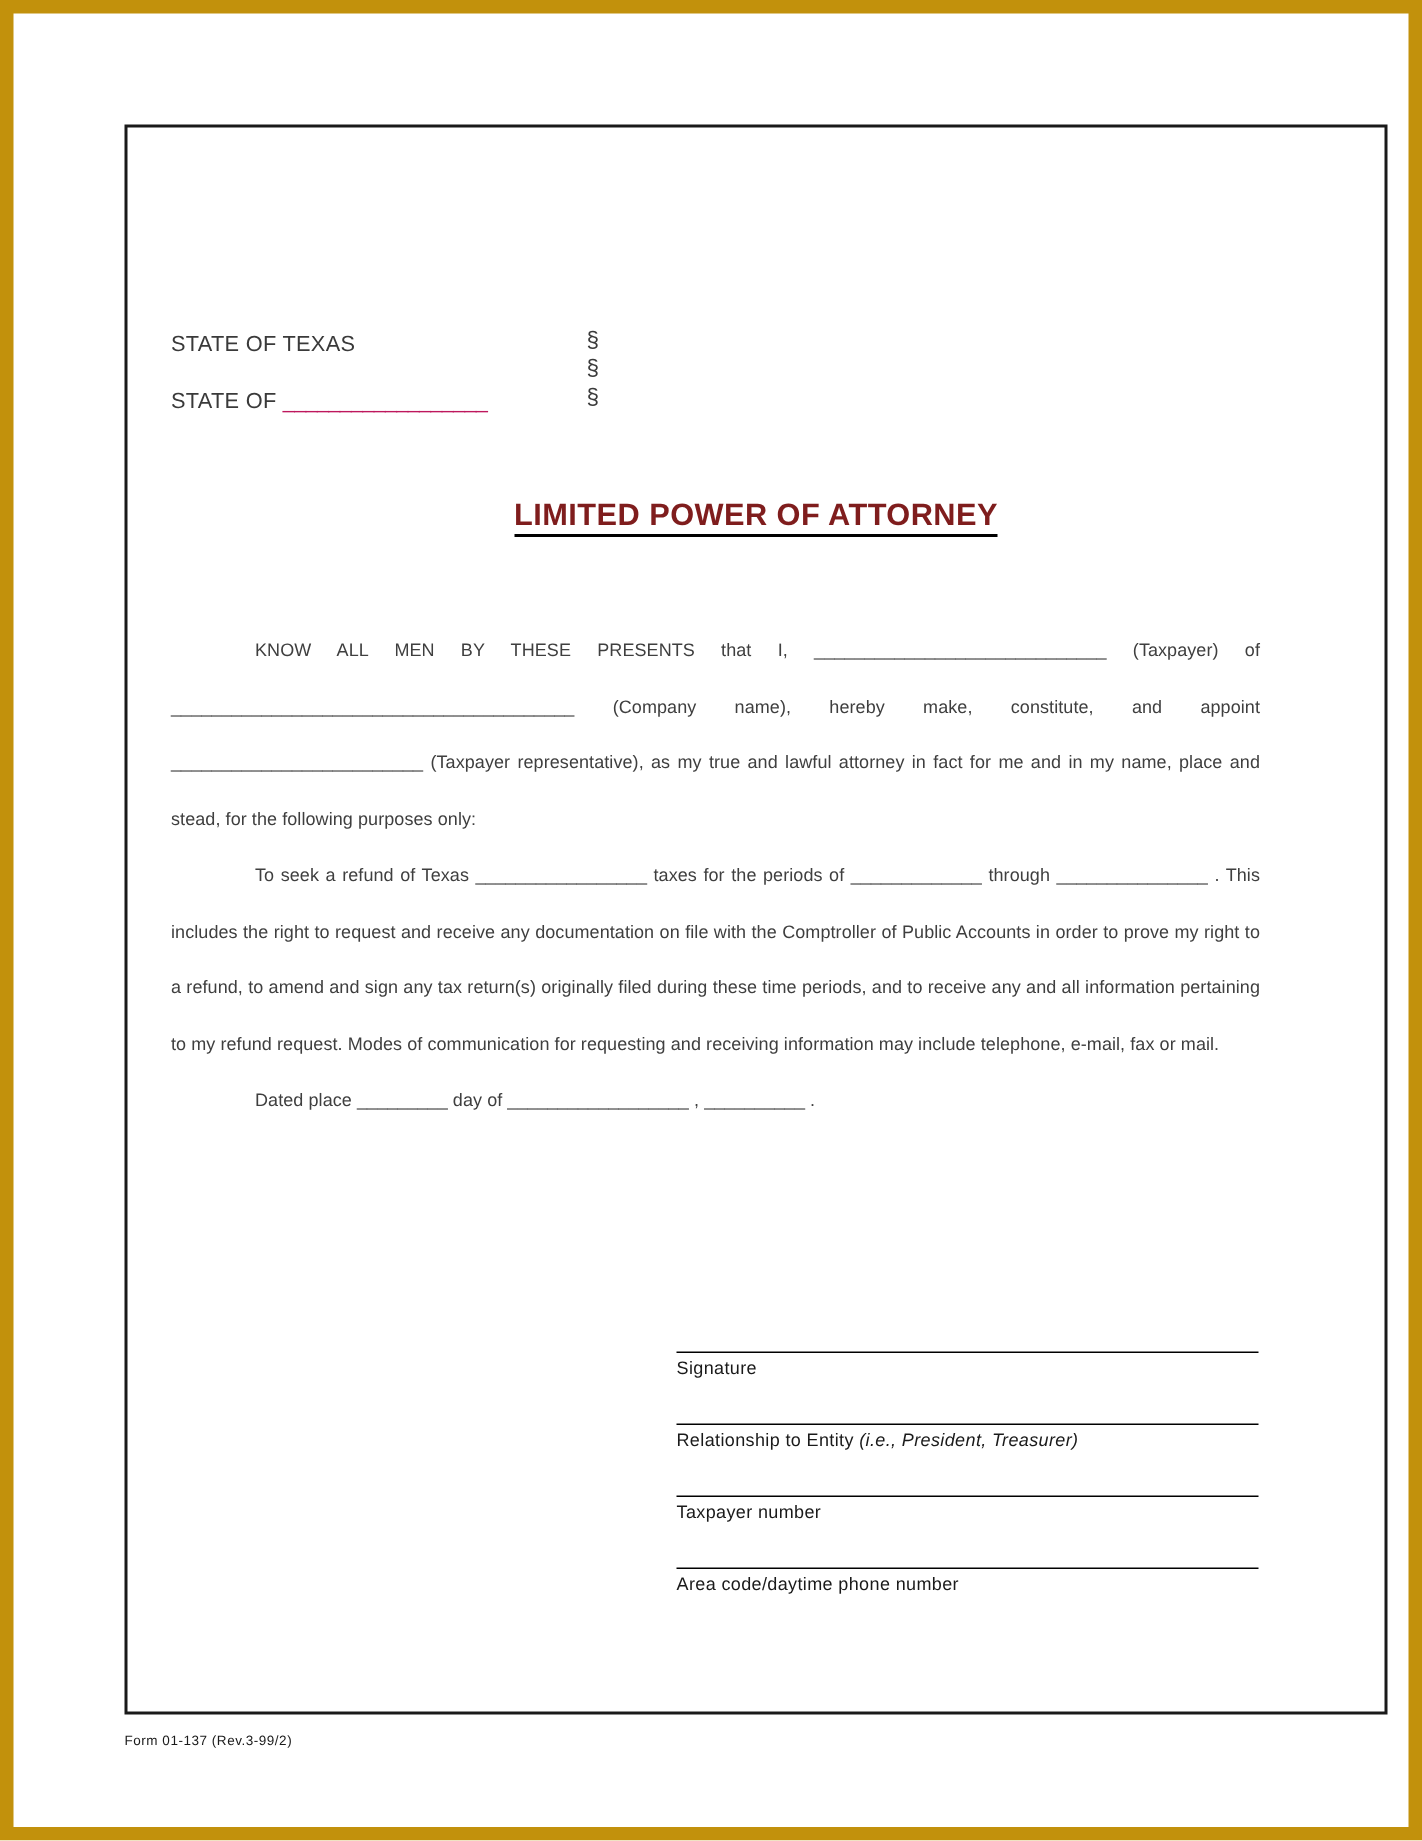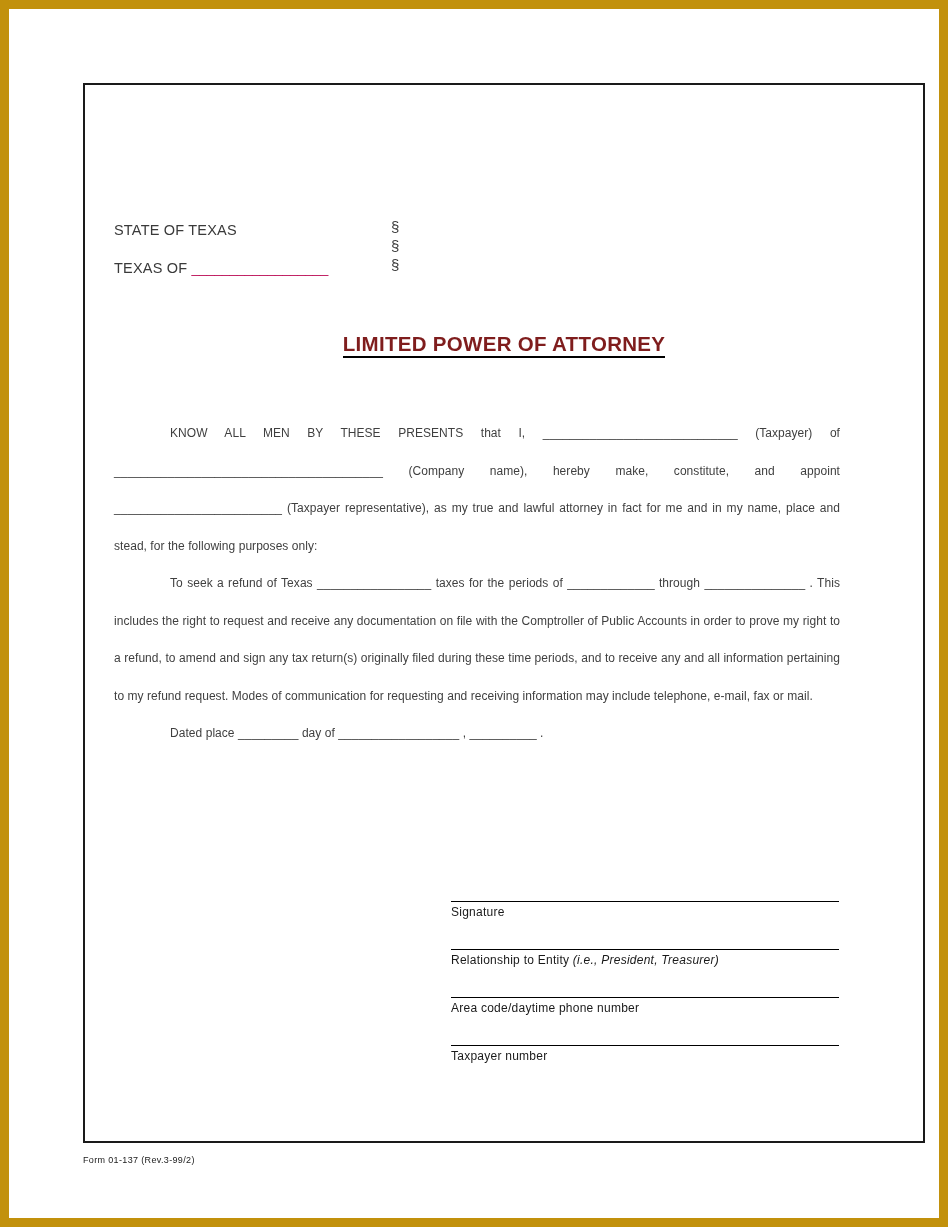--- a/index.html
+++ b/index.html
@@ -148,21 +148,21 @@
 
 <div class="page">
   <div class="form-box">
     <div class="inner">
 
       <div class="venue">
         <div class="venue-line">
           <span>STATE OF TEXAS</span>
         </div>
         <div class="venue-line second">
-          <span>TEXAS OF</span>
+          <span>STATE OF</span>
           <span class="blank-inline">__________________</span>
         </div>
       </div>
 
       <div class="sections">
         <div>§</div>
         <div>§</div>
         <div>§</div>
       </div>
 
@@ -180,25 +180,25 @@
         <div class="sig-row">
           <div class="sig-line"></div>
           <div class="sig-caption"><span>Signature</span></div>
         </div>
         <div class="sig-row">
           <div class="sig-line"></div>
           <div class="sig-caption"><span>Relationship to Entity </span><i>(i.e., President, Treasurer)</i></div>
         </div>
         <div class="sig-row">
           <div class="sig-line"></div>
+          <div class="sig-caption"><span>Taxpayer number</span></div>
+        </div>
+        <div class="sig-row">
+          <div class="sig-line"></div>
           <div class="sig-caption"><span>Area code/daytime phone number</span></div>
-        </div>
-        <div class="sig-row">
-          <div class="sig-line"></div>
-          <div class="sig-caption"><span>Taxpayer number</span></div>
         </div>
       </div>
 
     </div>
   </div>
 
   <div class="form-footer" style="left:74px;text-align:center;">Form 01-137 (Rev.3-99/2)</div>
 </div>
 
 </body></html>

